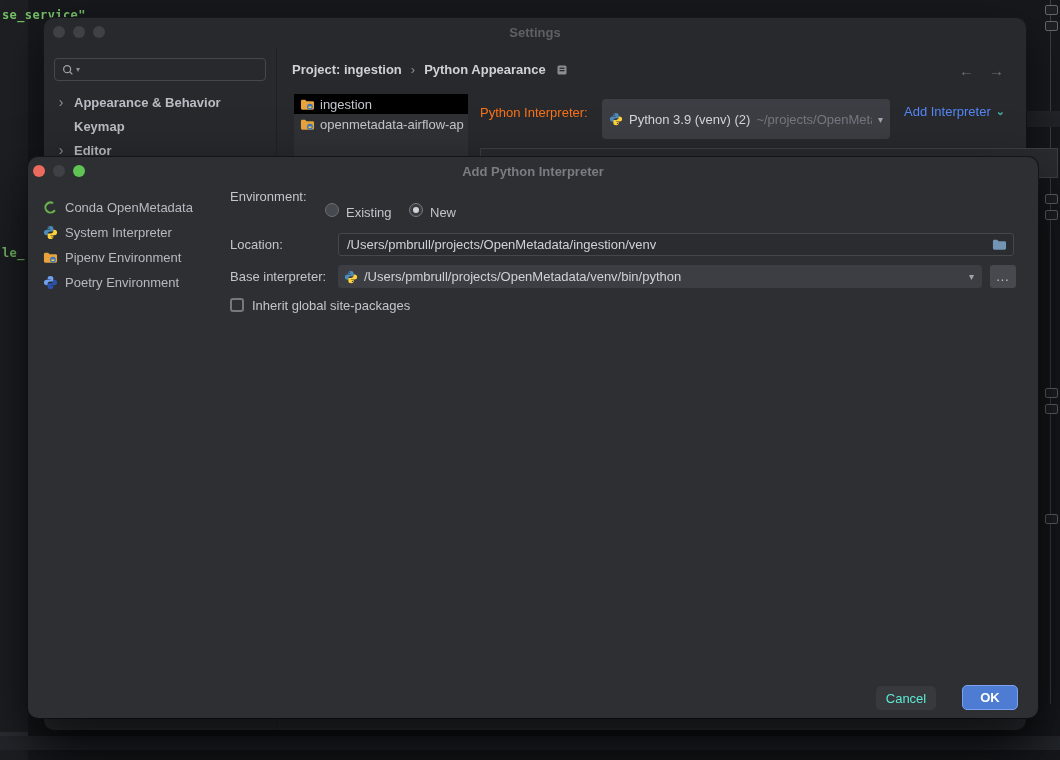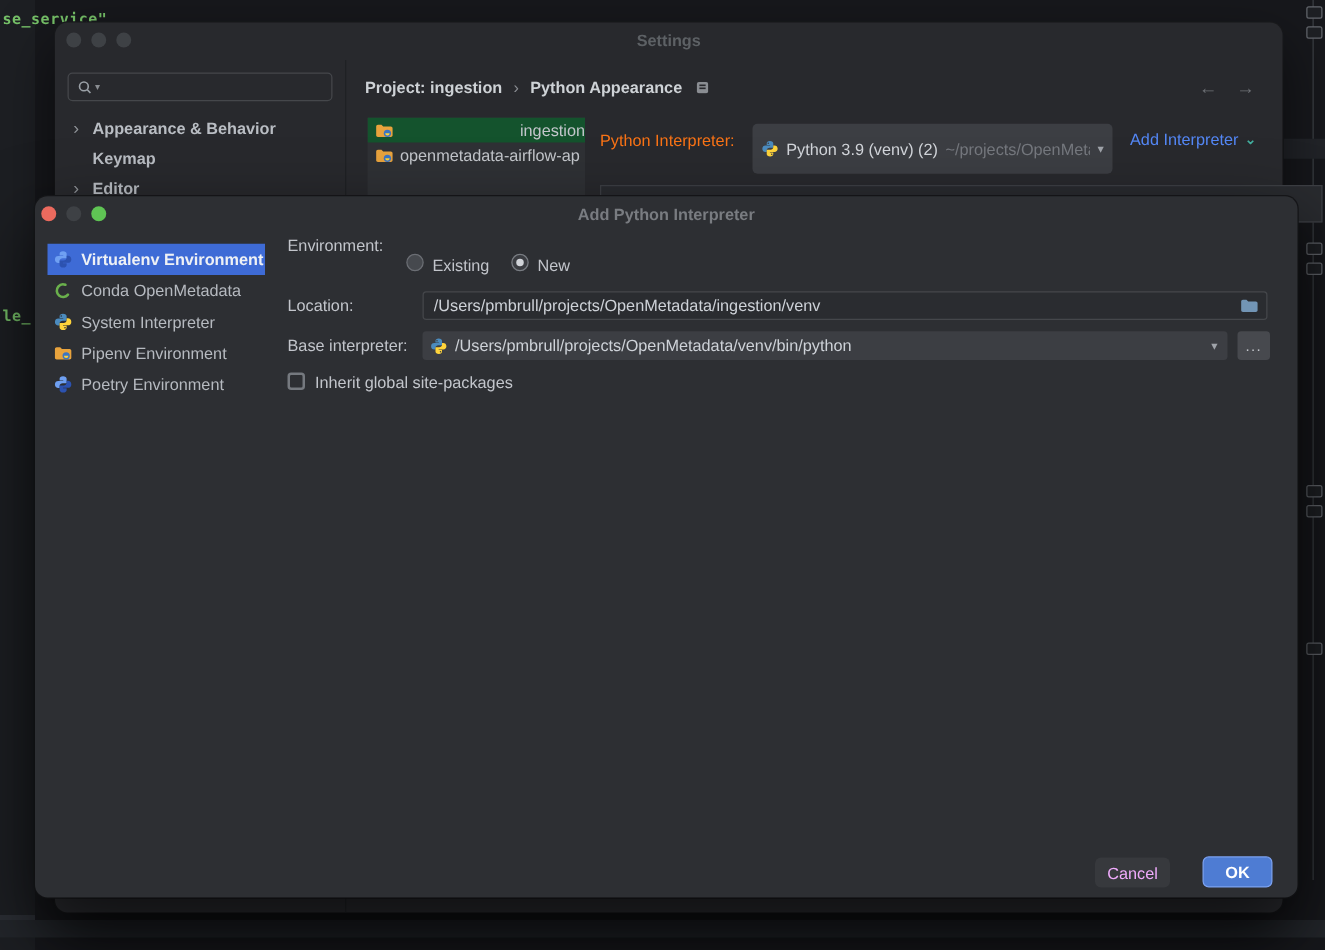--- a/index.html
+++ b/index.html
@@ -37,21 +37,21 @@
             color:#b9bdc3;gap:6px;}
   .nav-chevron{color:#8f9398;width:14px;text-align:center;font-size:14px;font-weight:normal;}
   .divider{left:232px;top:30px;width:1px;height:682px;background:#1f2124;}
   .crumbs{left:248px;top:44px;display:flex;align-items:center;gap:9px;font-size:13px;
           font-weight:bold;color:#ced2d6;}
   .crumb-sep{color:#8a8d92;font-weight:normal;}
   .navarrow{top:44px;color:#6e7176;font-size:15px;font-weight:bold;}
   .plist{left:250px;top:76px;width:174px;height:64px;background:#2f3135;overflow:hidden;}
   .prow{display:flex;align-items:center;height:20px;gap:5px;padding-left:6px;font-size:13px;
         color:#c3c6cb;white-space:nowrap;overflow:hidden;}
-  .prow.sel{background:#14532d;justify-content:space-between;}
+  .prow.sel{background:#000000;}
   .int-label{left:436px;top:87px;font-size:13px;color:#f97316;}
   .int-combo{left:558px;top:81px;width:288px;height:40px;background:#3c3e43;border-radius:4px;
              display:flex;align-items:center;gap:6px;padding:0 7px;box-sizing:border-box;
              font-size:13px;color:#d2d5da;white-space:nowrap;overflow:hidden;}
   .int-combo .path{color:#75787e;overflow:hidden;flex:1;}
   .combo-arrow{color:#a0a4aa;font-size:10px;flex-shrink:0;}
   .add-link{left:860px;top:86px;display:flex;align-items:center;gap:5px;font-size:13px;
             color:#5487f5;}
   .add-link .chev{color:#43b0a0;font-size:11px;font-weight:bold;}
   .pkg-panel{left:436px;top:130px;width:578px;height:30px;border:1px solid #3d3f44;
@@ -77,21 +77,21 @@
              font-size:13px;color:#ced2d8;white-space:nowrap;overflow:hidden;}
   .basecombo .val{flex:1;overflow:hidden;}
   .more-btn{left:962px;top:108px;width:26px;height:23px;background:#47494e;border-radius:3px;
             color:#c3c6cb;font-size:12px;display:flex;align-items:center;justify-content:center;
             letter-spacing:1px;}
   .checkbox{left:202px;top:141px;width:14px;height:14px;border:2px solid #75797f;
             border-radius:3px;box-sizing:border-box;background:transparent;}
   .cb-label{left:224px;top:141px;font-size:13px;color:#c2c5cb;}
   .btn{height:24px;border-radius:5px;display:flex;align-items:center;justify-content:center;
        font-size:13px;box-sizing:border-box;}
-  .btn-cancel{left:848px;top:529px;width:60px;background:#37393d;color:#f0abfc;}
+  .btn-cancel{left:848px;top:529px;width:60px;background:#37393d;color:#5eead4;}
   .btn-ok{left:934px;top:528px;width:56px;height:25px;background:#4e7cd3;
           border:1.5px solid #7ba1f0;color:#ffffff;font-weight:bold;}
   .icon{flex-shrink:0;display:inline-flex;}
 </style>
 </head>
 <body>
 
 <div class="stage">
 
   <div class="abs editor-col"></div>
@@ -207,29 +207,20 @@
 
   <div class="abs dlg adddlg">
     <div class="abs lights" style="left:5px;display:flex;">
       <div class="light l-red"></div>
       <div class="light l-gray"></div>
       <div class="light l-green"></div>
     </div>
     <div class="abs dlg-title t-mid">Add Python Interpreter</div>
 
     <div class="abs side">
-      <div class="side-item sel">
-        <span class="icon">
-          <svg width="15" height="15" viewBox="0 0 16 16">
-            <path fill="#6fa0f2" d="M7.9 1C6 1 5 1.9 5 3.2V4.6h3.1v.5H3.9C2.2 5.1 1 6.1 1 8c0 1.9 1.2 3 2.9 3H5V9.3C5 7.9 6.2 7 7.6 7H11V3.2C11 1.9 9.8 1 7.9 1z"></path>
-            <path fill="#2c52b0" d="M8.1 15c1.9 0 2.9-.9 2.9-2.2V11.4H7.9v-.5h4.2c1.7 0 2.9-1 2.9-2.9 0-1.9-1.2-3-2.9-3H11v1.7C11 8.1 9.8 9 8.4 9H5v3.8C5 14.1 6.2 15 8.1 15z"></path>
-          </svg>
-        </span>
-        <span>Virtualenv Environment</span>
-      </div>
       <div class="side-item">
         <span class="icon">
           <svg width="15" height="15" viewBox="0 0 16 16">
             <circle cx="8" cy="8" r="5.4" fill="none" stroke="#6ab04c" stroke-width="2.2" stroke-dasharray="23 11" stroke-linecap="round" transform="rotate(40 8 8)"></circle>
           </svg>
         </span>
         <span>Conda OpenMetadata</span>
       </div>
       <div class="side-item">
         <span class="icon">

